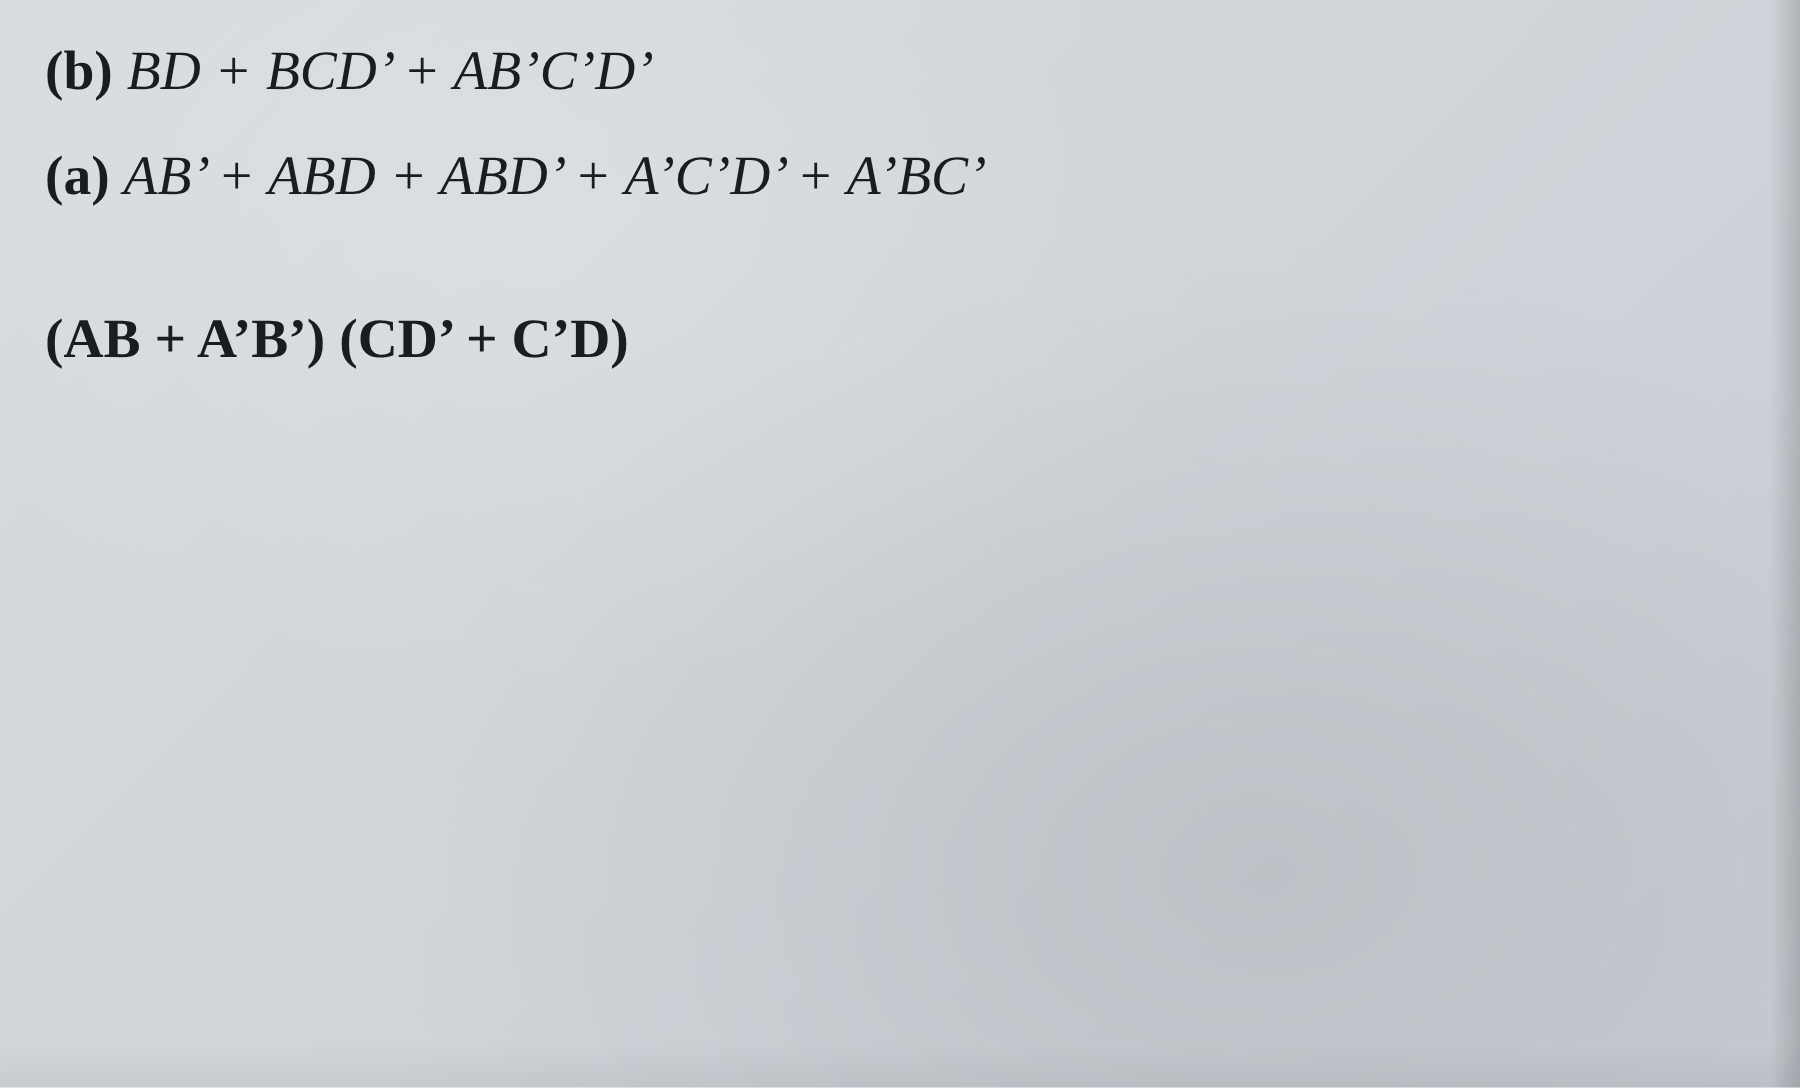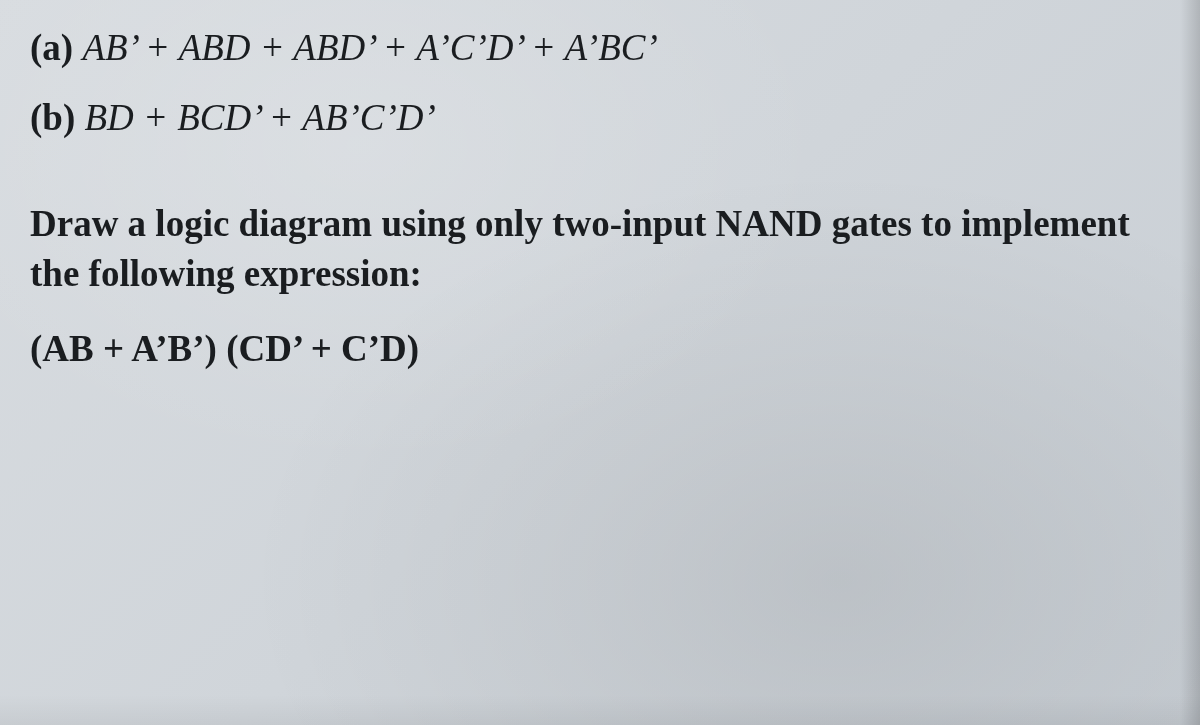--- a/index.html
+++ b/index.html
@@ -69,30 +69,29 @@
       height: 30px;
       background: linear-gradient(180deg, transparent, rgba(0,0,0,0.05));
     }
   </style>
 </head>
 <body>
 
 <div class="content">
 
   <div class="item">
+    <span class="label">(b)</span>
+    <span class="expr">BD + BCD’ + AB’C’D’</span>
+  </div>
+
+  <div class="item">
     <span class="label">(a)</span>
     <span class="expr">AB’ + ABD + ABD’ + A’C’D’ + A’BC’</span>
   </div>
 
-  <div class="item">
-    <span class="label">(b)</span>
-    <span class="expr">BD + BCD’ + AB’C’D’</span>
-  </div>
-
   <div class="section-gap"></div>
 
-  <div class="heading">Draw a logic diagram using only two-input NAND gates to implement the following expression:</div>
 
   <div class="centered-expr">(AB + A’B’) (CD’ + C’D)</div>
 </div>
 
 <div class="right-edge"></div>
 <div class="bottom-fade"></div>
 
 </body></html>

